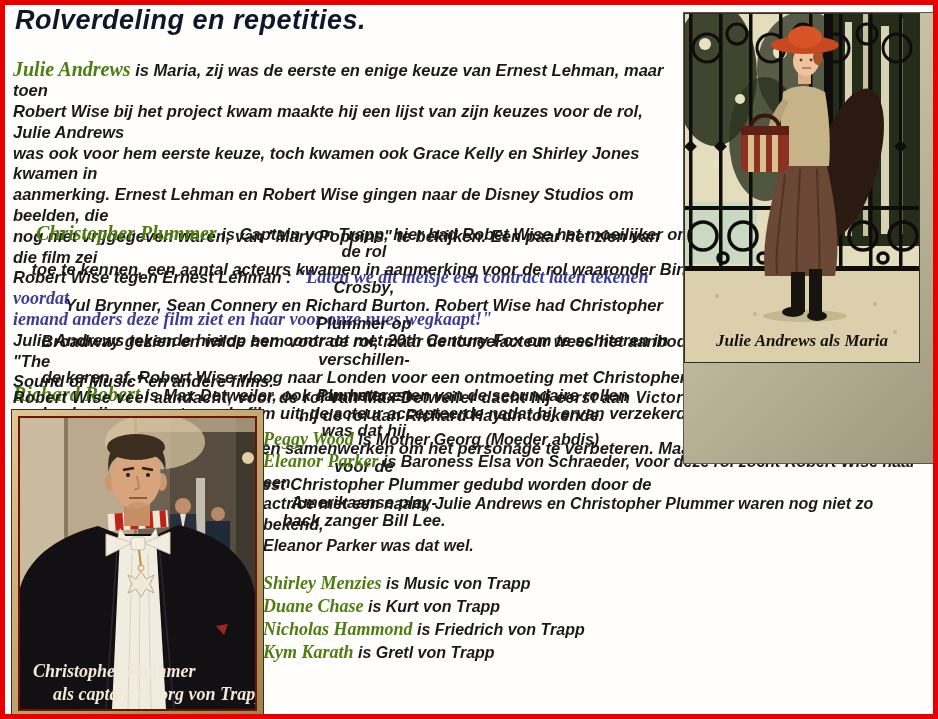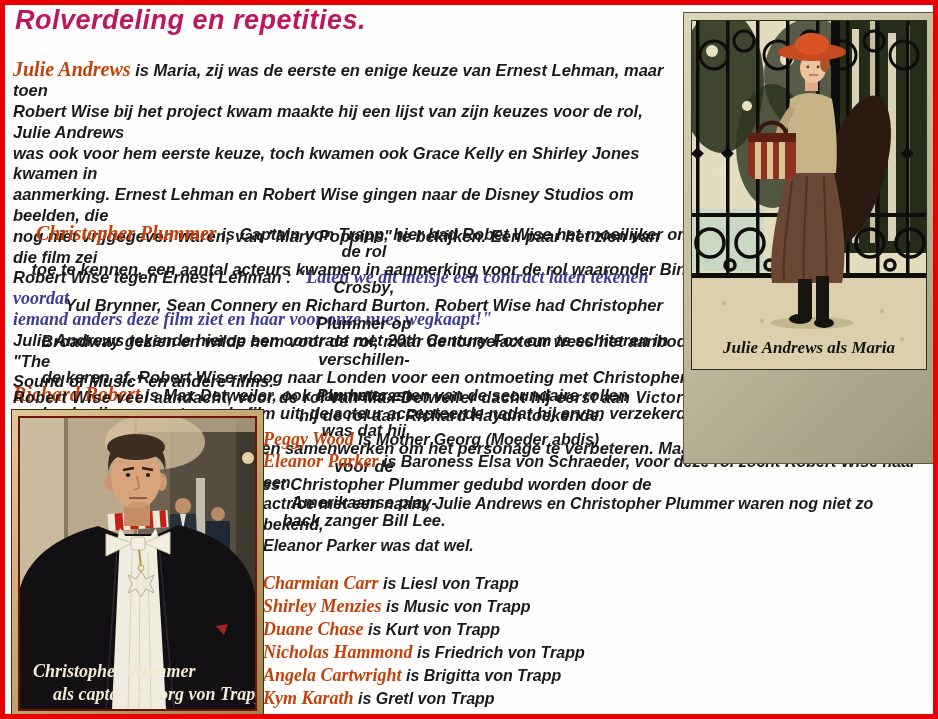--- a/index.html
+++ b/index.html
@@ -4,29 +4,29 @@
 <style>
   html,body{margin:0;padding:0;background:#ffffff;}
   .page{
     position:relative;width:938px;height:719px;box-sizing:border-box;
     border:5px solid #e60000;background:#fffefc;overflow:hidden;
     font-family:"Liberation Sans",sans-serif;
   }
   .title{
     position:absolute;left:10px;top:0px;margin:0;
     font-size:27px;font-weight:bold;font-style:italic;letter-spacing:.5px;
-    color:#be185d;font-family:"Liberation Sans",sans-serif;
+    color:#0f172a;font-family:"Liberation Sans",sans-serif;
   }
   .para{
     position:absolute;white-space:pre-line;color:#1a1a1a;
     font-weight:bold;font-style:italic;font-size:16.5px;line-height:20.8px;
   }
   .actor-name{
     font-family:"Liberation Serif",serif;font-weight:bold;
-    color:#c2410c;font-size:20px;
+    color:#4d7c0f;font-size:20px;
   }
   .quote{
     font-family:"Liberation Serif",serif;font-weight:bold;font-style:italic;
     color:#3c3c96;font-size:18px;
   }
   .para1{left:8px;top:37px;width:668px;}
   .para2{left:24px;top:203px;width:670px;line-height:17.9px;text-align:center;}
   .para3a{left:8px;top:362px;width:670px;}
   .para3full{
     position:absolute;left:8px;top:384px;width:922px;white-space:nowrap;
@@ -41,21 +41,20 @@
     color:#1a1a1a;font-weight:bold;font-style:italic;font-size:16px;
     line-height:23px;white-space:pre-line;
   }
   .cast-entry.multiline{line-height:21px;margin-bottom:16px;}
   .cast-entry .actor-name{font-size:18px;}
   figure{margin:0;padding:0;}
   .photo-frame{position:absolute;box-sizing:border-box;}
   .frame-julie{
     left:678px;top:7px;width:252px;height:452px;
     border:1px solid #5a5948;background:linear-gradient(135deg,#dcd6ba,#9e987e);
-    padding:7px;
   }
   .frame-julie .photo-inner{border:1px solid #2e2d24;width:234px;height:348px;overflow:hidden;}
   .frame-plummer{
     left:6px;top:404px;width:253px;height:309px;
     border:1px solid #3a2e1c;background:linear-gradient(135deg,#e0c896,#a2824a);
     padding:6px;
   }
   .frame-plummer .photo-inner{border:2px solid #701408;width:235px;height:291px;overflow:hidden;}
   .photo-inner svg{display:block;}
   .svg-caption{
@@ -93,25 +92,23 @@
 
   <div class="para3full">Robert Wise veel aandacht, voor de rol van Max Detweiler dacht hij eerst aan Victor Borge, Noël Coward en Hal Holbrook alvorens</div>
 
   <div class="bottom">
     <div class="hij-line">hij de rol aan Richard Haydn toekende.</div>
 
     <div class="cast-entry"><span class="actor-name">Peggy Wood</span><span> is Mother Georg (Moeder abdis)</span></div>
     <div class="cast-entry multiline"><span class="actor-name">Eleanor Parker</span><span> is Baroness Elsa von Schraeder, voor deze rol zocht Robert Wise naar een
 actrice met een naam, Julie Andrews en Christopher Plummer waren nog niet zo bekend,
 Eleanor Parker was dat wel.</span></div>
-    <div class="cast-entry"><span class="actor-name">Charmian Carr</span><span> is Liesl von Trapp</span></div>
     <div class="cast-entry"><span class="actor-name">Shirley Menzies</span><span> is Music von Trapp</span></div>
     <div class="cast-entry"><span class="actor-name">Duane Chase</span><span> is Kurt von Trapp</span></div>
     <div class="cast-entry"><span class="actor-name">Nicholas Hammond</span><span> is Friedrich von Trapp</span></div>
-    <div class="cast-entry"><span class="actor-name">Angela Cartwright</span><span> is Brigitta von Trapp</span></div>
     <div class="cast-entry"><span class="actor-name">Kym Karath</span><span> is Gretl von Trapp</span></div>
 
   </div>
 
   <figure class="photo-frame frame-julie">
     <div class="photo-inner">
       <svg viewBox="0 0 234 348" width="234" height="348">
         <rect width="234" height="348" fill="#e3dcbd"></rect>
         <g>
           <ellipse cx="30" cy="60" rx="42" ry="72" fill="#232a18" opacity=".85"></ellipse>

